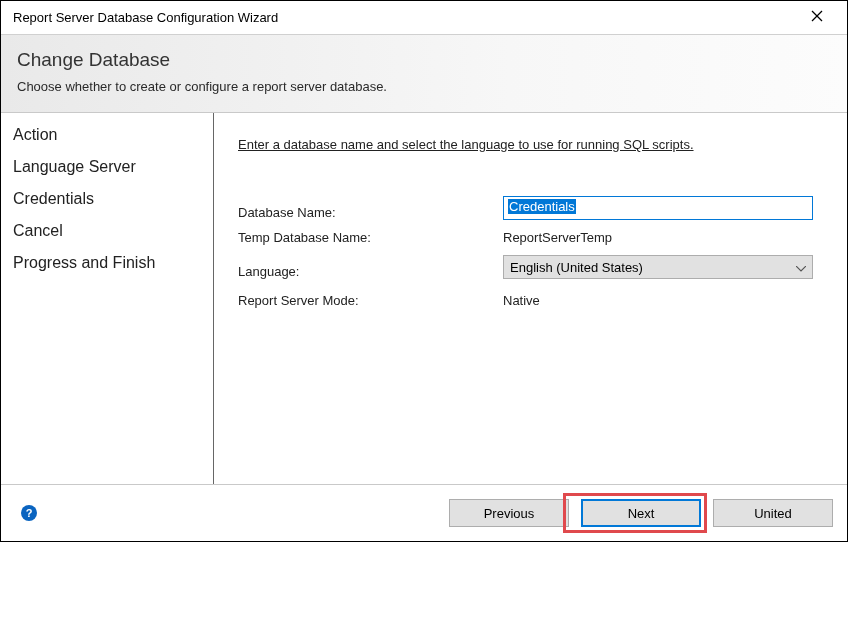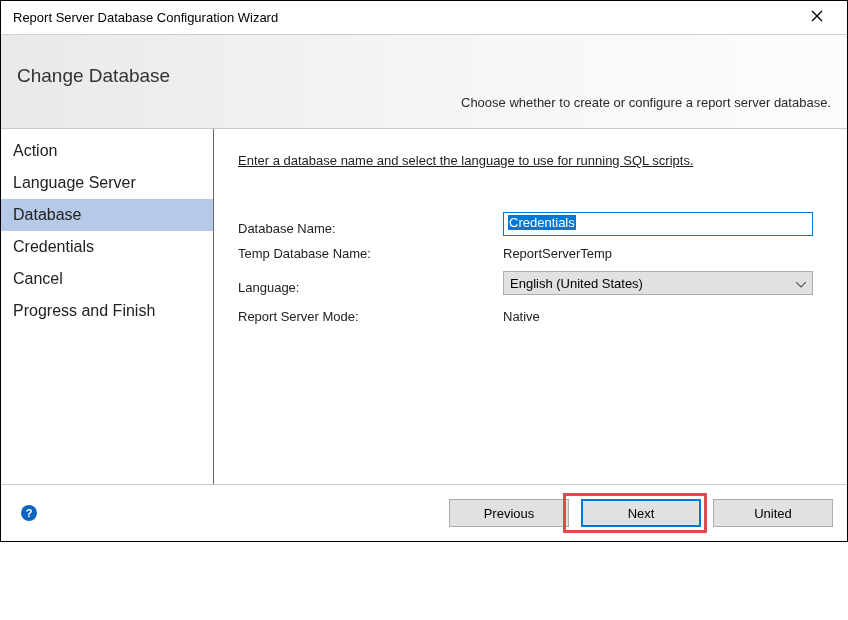--- a/index.html
+++ b/index.html
@@ -3,22 +3,22 @@
   <meta charset="utf-8">
   <style>
     * { box-sizing: border-box; margin: 0; padding: 0; }
     body { font-family: "Segoe UI", Tahoma, sans-serif; font-size: 13px; color: #000; background: #fff; }
     .window { width: 848px; height: 542px; border: 1px solid #000; display: flex; flex-direction: column; position: relative; }
     .titlebar { display: flex; align-items: center; justify-content: space-between; padding: 6px 10px 6px 12px; border-bottom: 1px solid #d0d0d0; height: 34px; }
     .titlebar .title { font-size: 13px; color: #000; }
     .titlebar .close { width: 40px; height: 28px; display: flex; align-items: center; justify-content: center; cursor: pointer; }
     .titlebar .close svg { width: 12px; height: 12px; }
     .header-band { background: linear-gradient(to right, #e9e9e9 0%, #f7f7f7 60%, #fcfcfc 100%); padding: 14px 16px 18px 16px; border-bottom: 1px solid #c9c9c9; }
-    .header-title { font-size: 19px; color: #333; margin-bottom: 8px; margin-top: 16px; }
-    .header-sub { font-size: 13px; color: #2a2a2a; text-align: right; }
+    .header-title { font-size: 19px; color: #333; margin-bottom: 8px; }
+    .header-sub { font-size: 13px; color: #2a2a2a; }
     .body { flex: 1; display: flex; min-height: 0; }
     .sidebar { width: 213px; border-right: 1px solid #666; padding-top: 6px; }
     .sidebar-item { padding: 7px 12px; font-size: 16px; color: #222; cursor: default; }
     .sidebar-item.selected { background: #b6c9e7; }
     .content { flex: 1; padding: 24px 24px 10px 24px; display: flex; flex-direction: column; }
     .instruction { font-size: 13px; color: #222; margin-bottom: 44px; text-decoration: underline; }
     .form-row { display: flex; align-items: flex-end; margin-bottom: 10px; }
     .form-label { width: 265px; font-size: 13px; color: #222; }
     .form-value { flex: 1; font-size: 13px; color: #222; }
     .text-input { width: 310px; height: 24px; border: 1px solid #0178d7; padding: 2px 4px; font-size: 13px; font-family: inherit; }
@@ -53,21 +53,20 @@
   <div class="header-band">
     <div class="header-title">Change Database</div>
     <div class="header-sub">Choose whether to create or configure a report server database.</div>
   </div>
 
   <div class="body">
 
     <div class="sidebar">
       <div class="sidebar-item"><span>Action</span></div>
       <div class="sidebar-item"><span>Language Server</span></div>
-      <div class="sidebar-item selected"><span>Database</span></div>
       <div class="sidebar-item"><span>Credentials</span></div>
       <div class="sidebar-item"><span>Cancel</span></div>
       <div class="sidebar-item"><span>Progress and Finish</span></div>
     </div>
 
     <div class="content">
       <div class="instruction">Enter a database name and select the language to use for running SQL scripts.</div>
 
       <div class="form-row">
         <div class="form-label">Database Name:</div>

